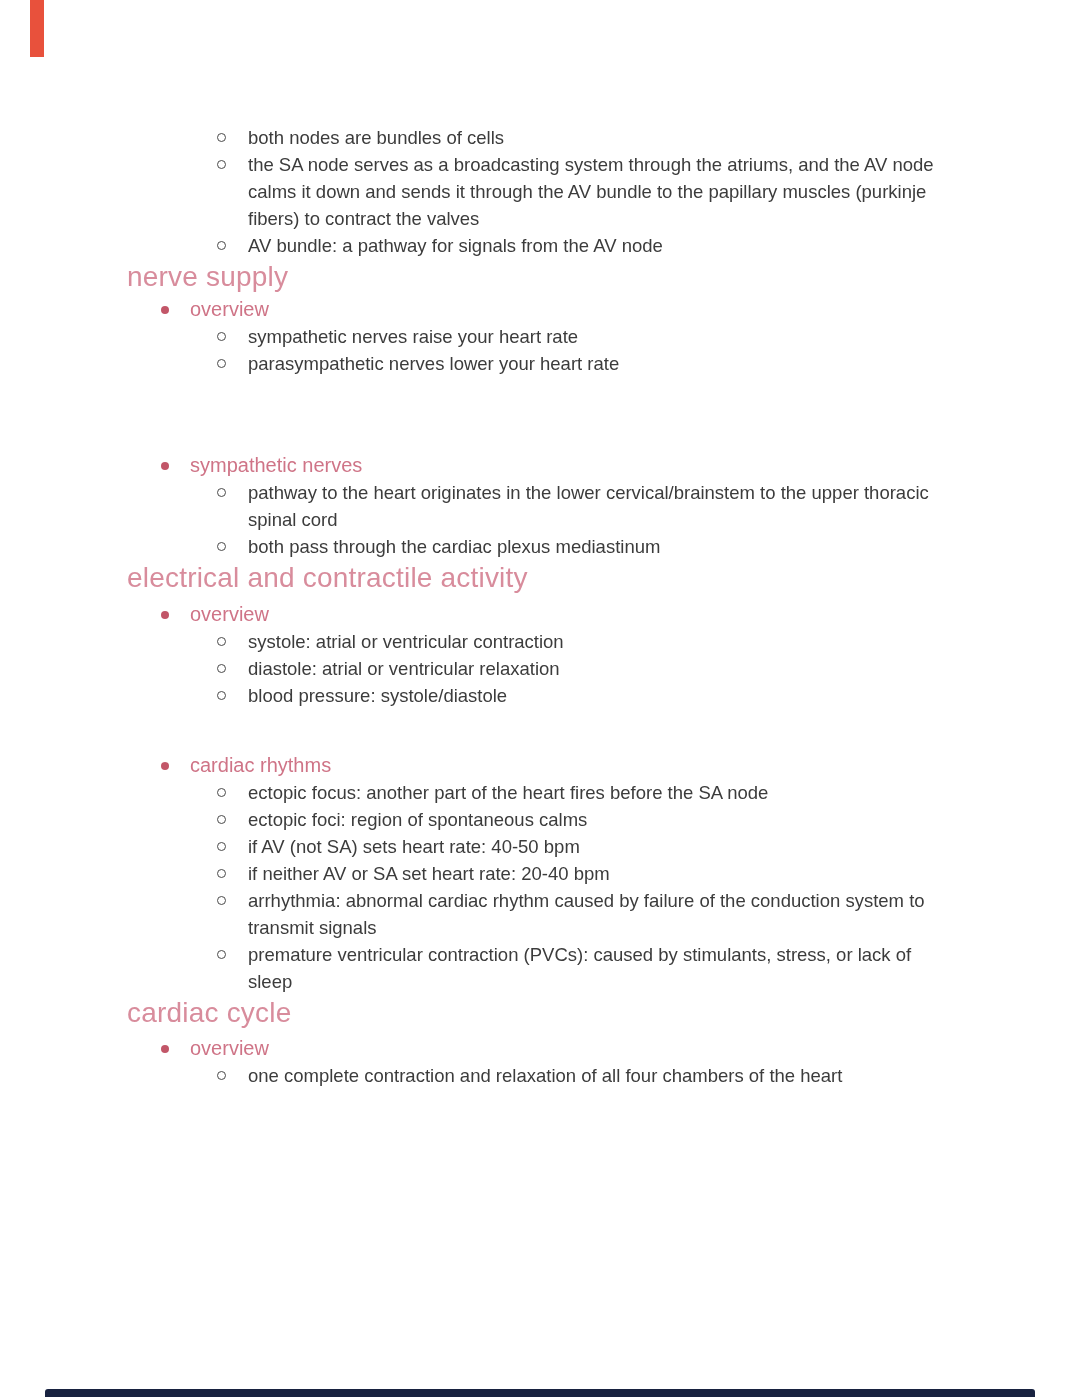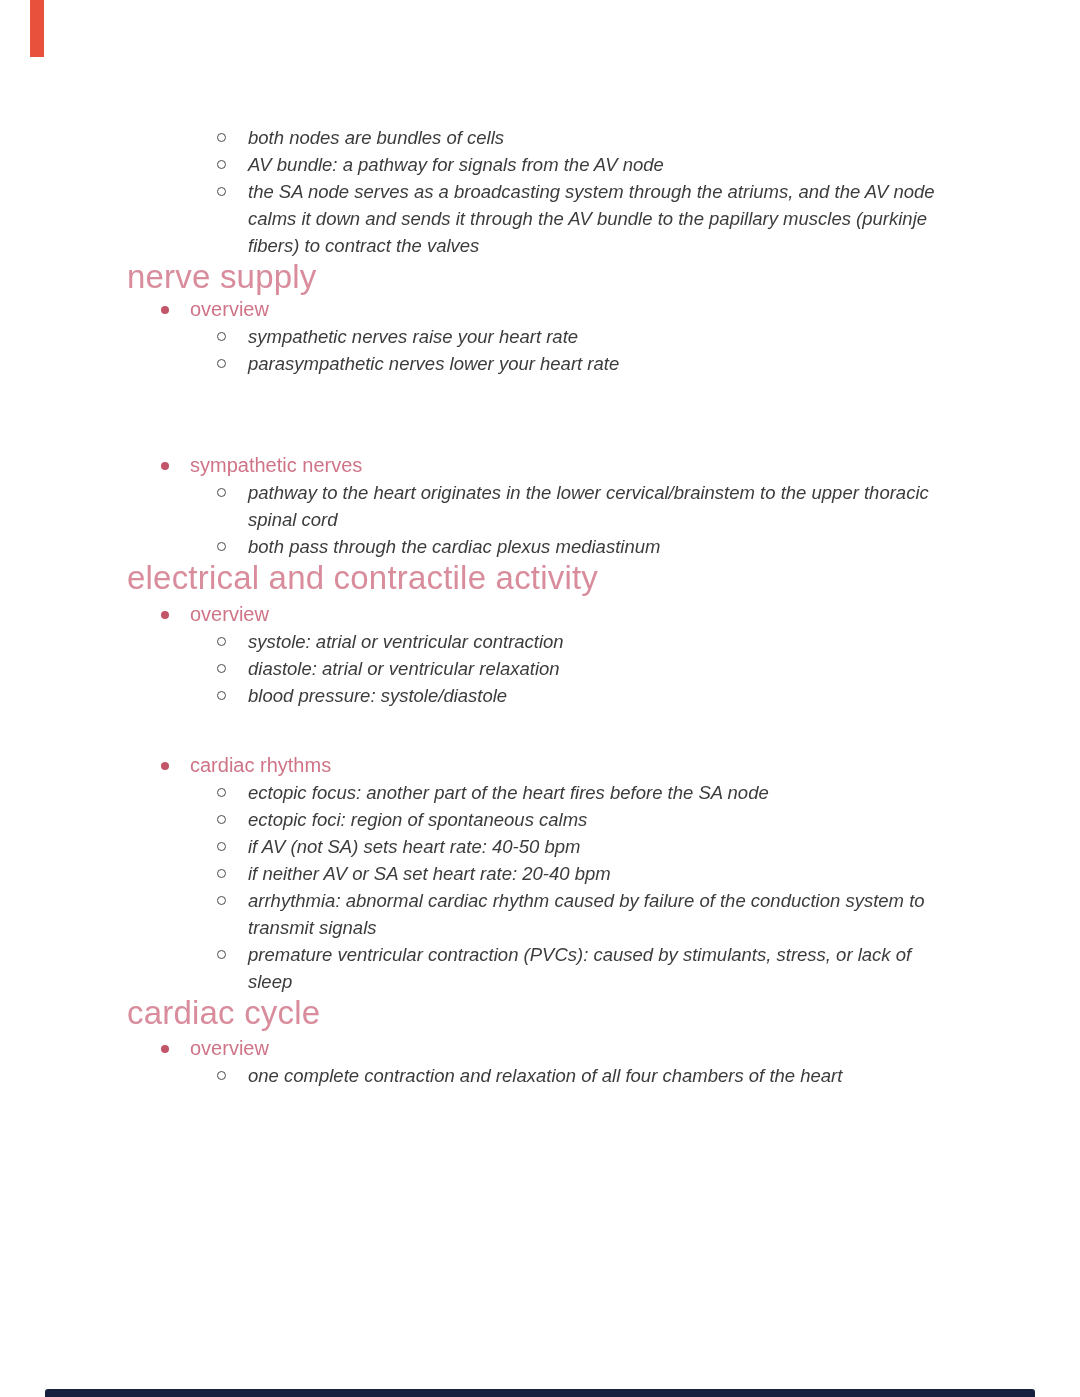--- a/index.html
+++ b/index.html
@@ -8,21 +8,21 @@
     width: 1080px;
     height: 1397px;
     background: #ffffff;
     overflow: hidden;
     font-family: "Liberation Sans", sans-serif;
     color: #3c3c3c;
   }
   .content { padding: 124px 127px 0 127px; box-sizing: border-box; }
 
   
-  ul.l3 { list-style: none; margin: 0; padding: 0; font-style: italic; }
+  ul.l3 { list-style: none; margin: 0; padding: 0; }
   ul.l3 > li {
     position: relative;
     padding-left: 121px;
     font-size: 18.5px;
     line-height: 27px;
     max-width: 695px;
     color: #3c3c3c;
   }
   ul.l3 > li .circle {
     position: absolute;
@@ -49,21 +49,21 @@
     left: 34px;
     top: 10px;
     width: 8px;
     height: 8px;
     background: #c25668;
     border-radius: 50%;
   }
 
   h2.sec {
     margin: 0;
-    font-size: 33px;
+    font-size: 28px;
     line-height: 36px;
     font-weight: 400;
     color: #d88c9c;
     letter-spacing: 0.2px;
   }
 
   
   .mt-h1 { margin-top: 30px; }
   .mt-1  { margin-top: 1px; }
   .mt-47 { margin-top: 75px; }
@@ -102,26 +102,26 @@
 
   <div class="content">
 
     <ul class="l3">
       <li>
         <span class="circle"></span>
         <span>both nodes are bundles of cells</span>
       </li>
       <li>
         <span class="circle"></span>
+        <span>the SA node serves as a broadcasting system through the atriums, and the AV node calms it down and sends it through the AV bundle to the papillary muscles (purkinje fibers) to contract the valves</span>
+      </li>
+      <li>
+        <span class="circle"></span>
         <span>AV bundle: a pathway for signals from the AV node</span>
       </li>
-      <li>
-        <span class="circle"></span>
-        <span>the SA node serves as a broadcasting system through the atriums, and the AV node calms it down and sends it through the AV bundle to the papillary muscles (purkinje fibers) to contract the valves</span>
-      </li>
     </ul>
 
     <h2 class="sec mt-h1">nerve supply</h2>
 
     <div class="l2row mt-1">
       <span class="dot"></span>
       <span>overview</span>
     </div>
     <ul class="l3">
       <li>

